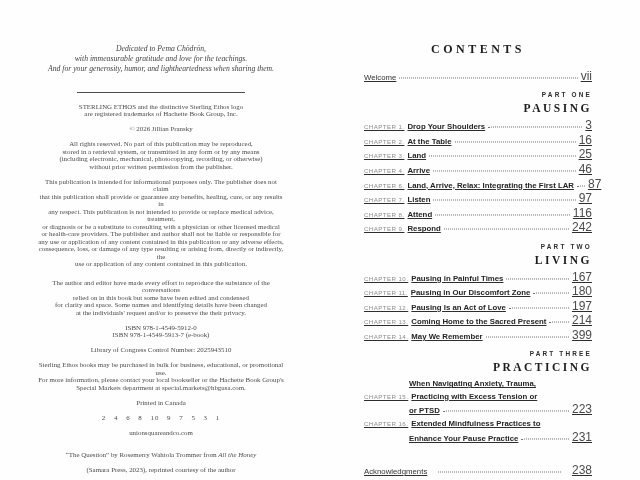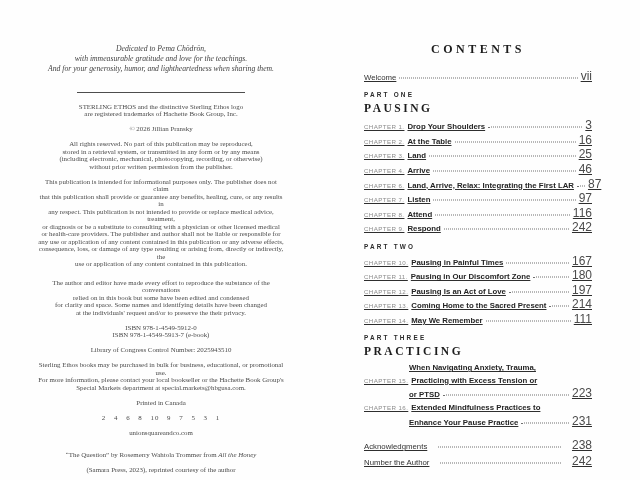--- a/index.html
+++ b/index.html
@@ -27,28 +27,28 @@
     font-family:"Liberation Sans", sans-serif;
     color:#2e2e2e;
     padding:42px 48px 0 44px;
   }
   .contents-title {
     font-family:"Liberation Serif", serif;
     font-weight:700; font-size:12px; letter-spacing:3.5px;
     text-align:center; color:#1d1d1d; margin-bottom:15px;
   }
   .toc-row { display:flex; align-items:baseline; font-size:7.8px; line-height:8.2px; margin-bottom:4.4px;text-decoration:underline; }
-  .toc-row.back { margin-top:1px; margin-bottom:5.6px;gap:8px; }
+  .toc-row.back { margin-top:10px; margin-bottom:5.6px;gap:8px; }
   .ch-label { font-size:6.2px; color:#8b8b8b; letter-spacing:0.4px; margin-right:3px; white-space:nowrap; }
   .ch-title { font-weight:700; color:#242424; white-space:nowrap; }
   .ch-title.plain { font-weight:400; color:#333333; }
   .leader { flex:1; border-bottom:1.4px dotted #707070; margin:0 3px; transform:translateY(-1.5px); min-width:8px; }
   .pg { color:#4a4a4a; font-size:12px; white-space:nowrap; }
   .toc-row.cont { padding-left:45px; }
-  .part-head { text-align:left; margin:9px 0 7px; }
+  .part-head { text-align:right; margin:9px 0 7px; }
   .part-label { font-size:6.4px; font-weight:700; letter-spacing:2.2px; color:#2b2b2b; margin-bottom:4px; }
   .part-title { font-family:"Liberation Serif", serif; font-weight:700; font-size:11.5px; letter-spacing:2.5px; color:#1d1d1d; }
   .back-gap { height:9px; }
 </style>
 </head>
 <body>
 
 <div class="spread">
 
   <div class="page page-left">
@@ -146,20 +146,21 @@
           <span class="pg">116</span>
         </div>
         <div class="toc-row">
           <span class="ch-label">CHAPTER 9.</span>
           <span class="ch-title">Respond</span>
           <span class="leader"></span>
           <span class="pg">242</span>
         </div>
         <div class="part-head">
           <div class="part-label">PART TWO</div>
+          <div class="part-title">LIVING</div>
         </div>
         <div class="toc-row">
           <span class="ch-label">CHAPTER 10.</span>
           <span class="ch-title">Pausing in Painful Times</span>
           <span class="leader"></span>
           <span class="pg">167</span>
         </div>
         <div class="toc-row">
           <span class="ch-label">CHAPTER 11.</span>
           <span class="ch-title">Pausing in Our Discomfort Zone</span>
@@ -175,21 +176,21 @@
         <div class="toc-row">
           <span class="ch-label">CHAPTER 13.</span>
           <span class="ch-title">Coming Home to the Sacred Present</span>
           <span class="leader"></span>
           <span class="pg">214</span>
         </div>
         <div class="toc-row">
           <span class="ch-label">CHAPTER 14.</span>
           <span class="ch-title">May We Remember</span>
           <span class="leader"></span>
-          <span class="pg">111</span>
+          <span class="pg">399</span>
         </div>
         <div class="part-head">
           <div class="part-label">PART THREE</div>
           <div class="part-title">PRACTICING</div>
         </div>
         <div class="toc-row cont">
           <span class="ch-title">When Navigating Anxiety, Trauma,</span>
         </div>
         <div class="toc-row">
           <span class="ch-label">CHAPTER 15.</span>

